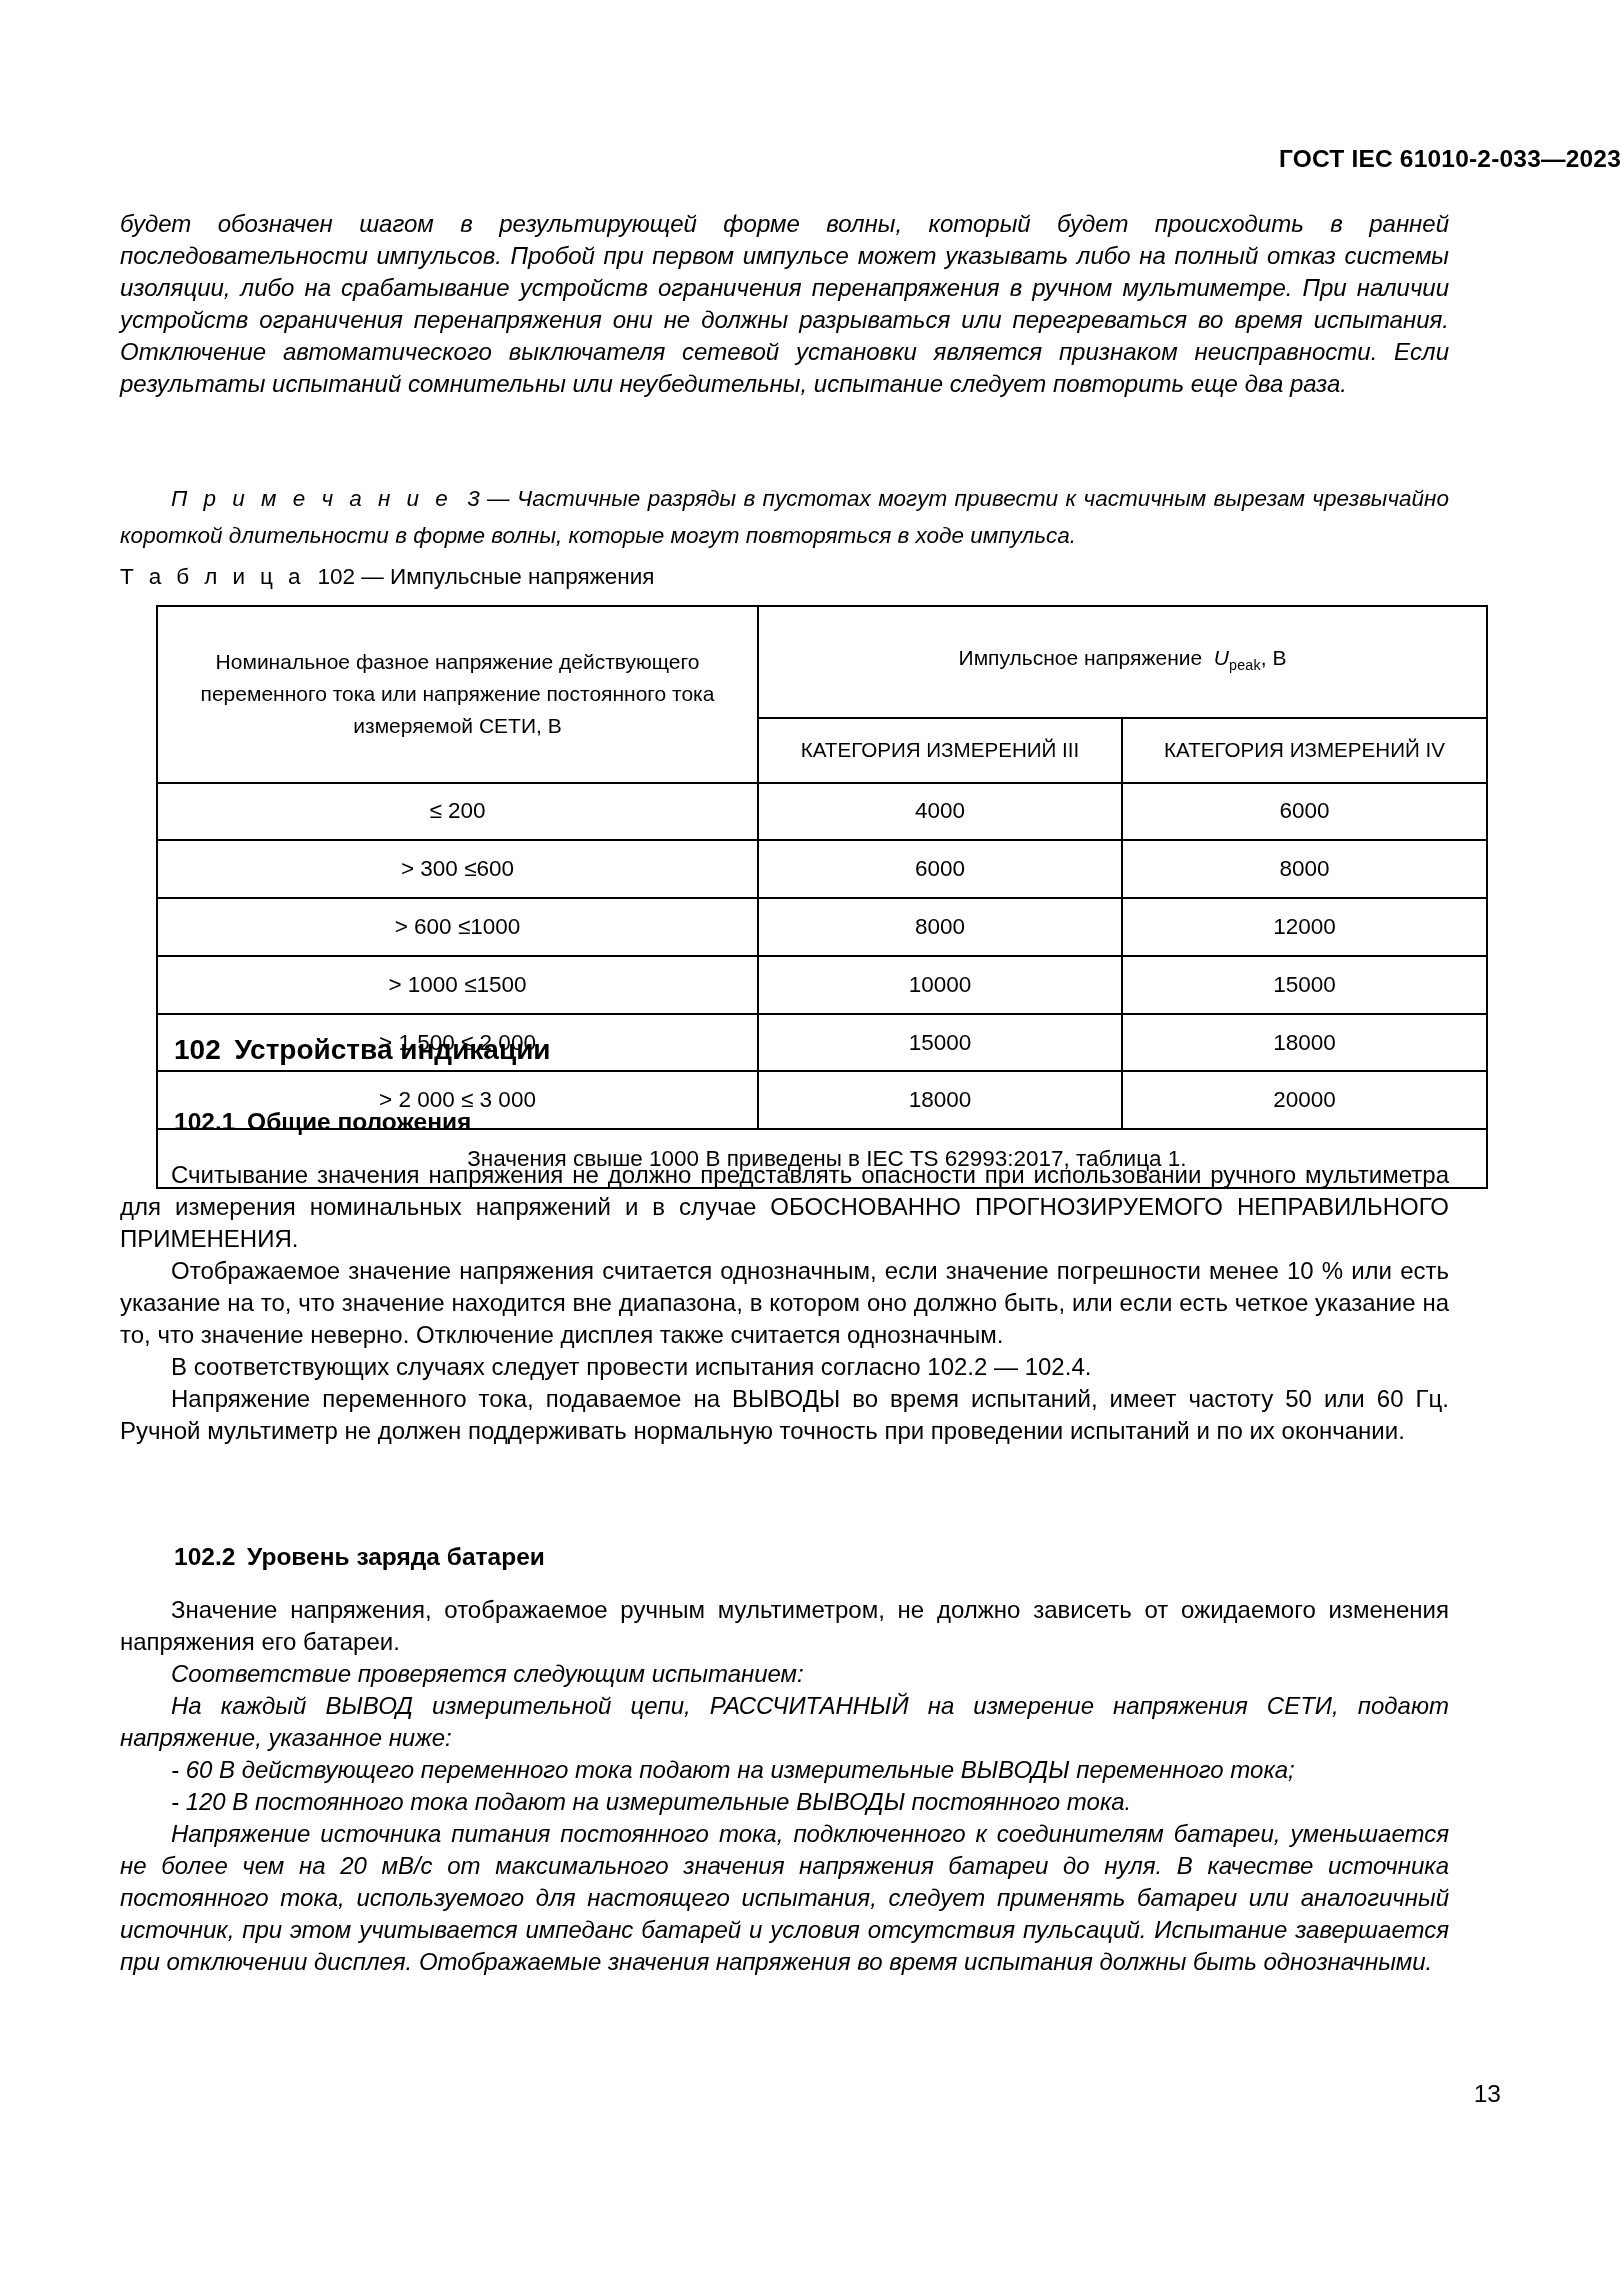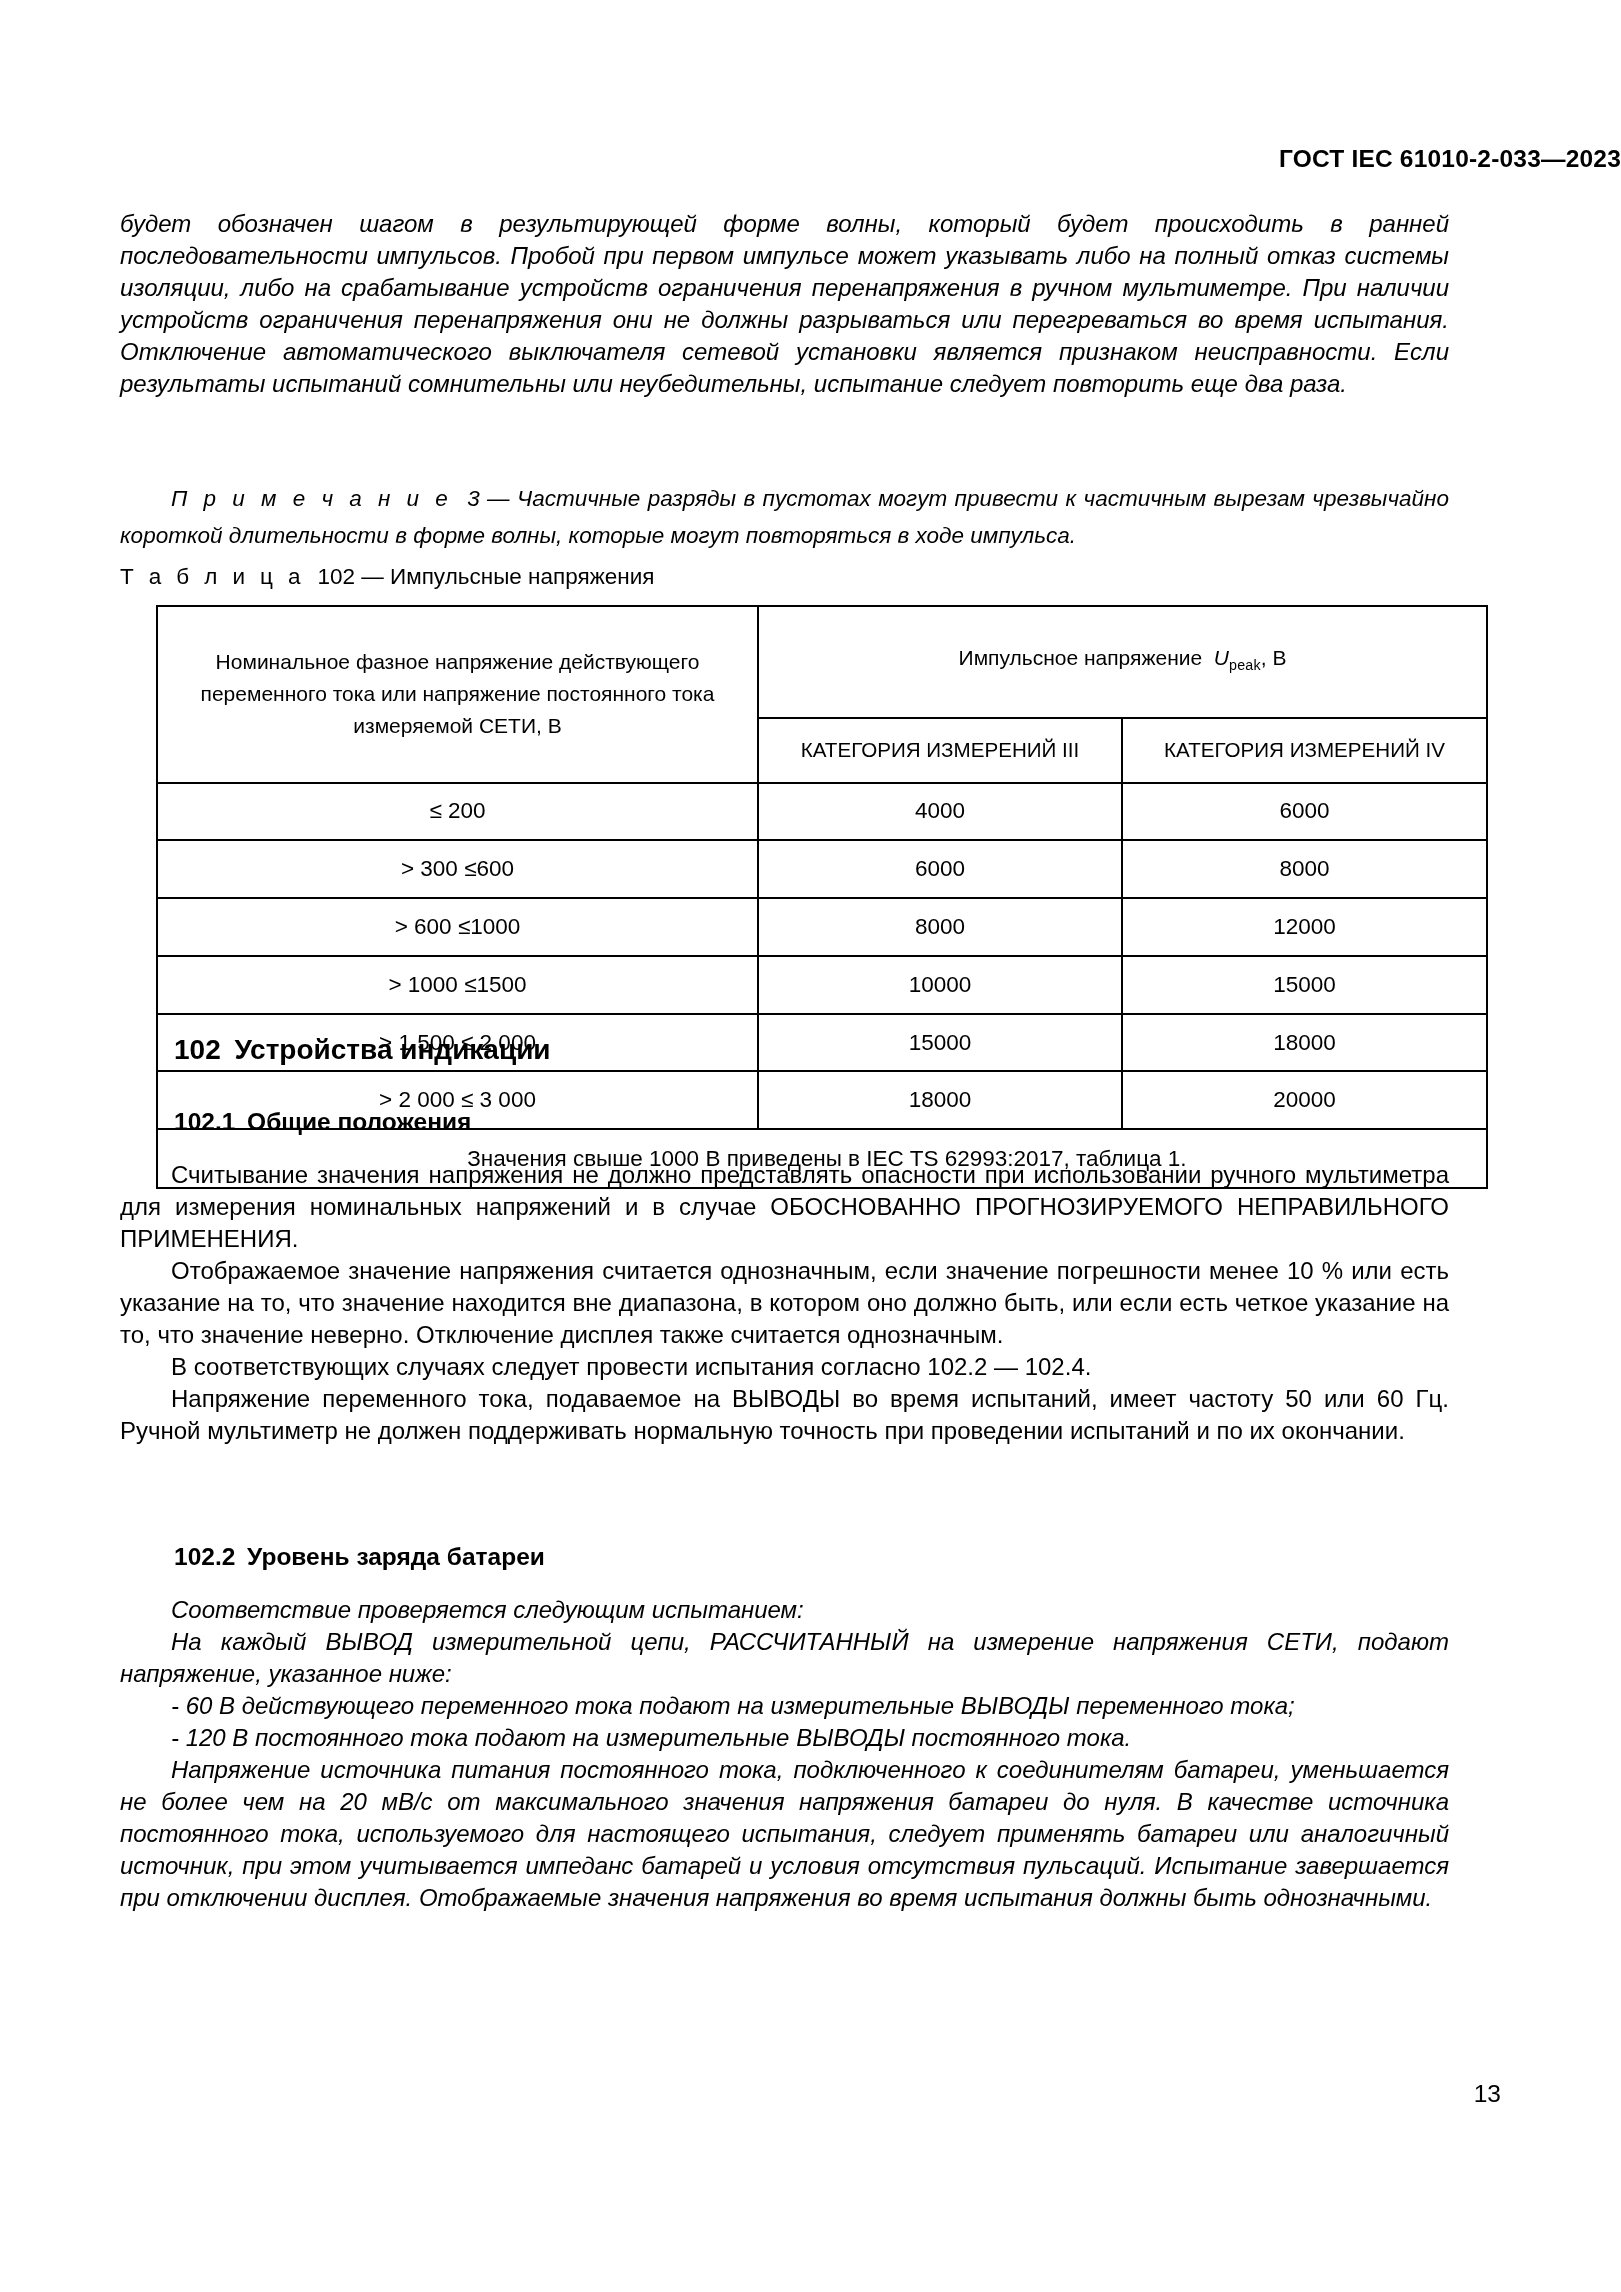--- a/index.html
+++ b/index.html
@@ -230,20 +230,21 @@
     <p class="para indent">Отображаемое значение напряжения считается однозначным, если значение погрешности менее 10 % или есть указание на то, что значение находится вне диапазона, в котором оно должно быть, или если есть четкое указание на то, что значение неверно. Отключение дисплея также считается однозначным.</p>
     <p class="para indent">В соответствующих случаях следует провести испытания согласно 102.2 — 102.4.</p>
     <p class="para indent">Напряжение переменного тока, подаваемое на ВЫВОДЫ во время испытаний, имеет частоту 50 или 60 Гц. Ручной мультиметр не должен поддерживать нормальную точность при проведении испытаний и по их окончании.</p>
   </div>
 
   <h3 class="h-minor" id="heading-1022">
     <span class="num">102.2</span><span>Уровень заряда батареи</span>
   </h3>
 
   <div id="block-1022">
+    <p class="para indent">Значение напряжения, отображаемое ручным мультиметром, не должно зависеть от ожидаемого изменения напряжения его батареи.</p>
     <p class="para italic indent">Соответствие проверяется следующим испытанием:</p>
     <p class="para italic indent">На каждый ВЫВОД измерительной цепи, РАССЧИТАННЫЙ на измерение напряжения СЕТИ, подают напряжение, указанное ниже:</p>
     <p class="para italic indent">- 60 В действующего переменного тока подают на измерительные ВЫВОДЫ переменного тока;</p>
     <p class="para italic indent">- 120 В постоянного тока подают на измерительные ВЫВОДЫ постоянного тока.</p>
     <p class="para italic indent">Напряжение источника питания постоянного тока, подключенного к соединителям батареи, уменьшается не более чем на 20 мВ/с от максимального значения напряжения батареи до нуля. В качестве источника постоянного тока, используемого для настоящего испытания, следует применять батареи или аналогичный источник, при этом учитывается импеданс батарей и условия отсутствия пульсаций. Испытание завершается при отключении дисплея. Отображаемые значения напряжения во время испытания должны быть однозначными.</p>
   </div>
 
   <div id="page-number">13</div>
 
 </div>

